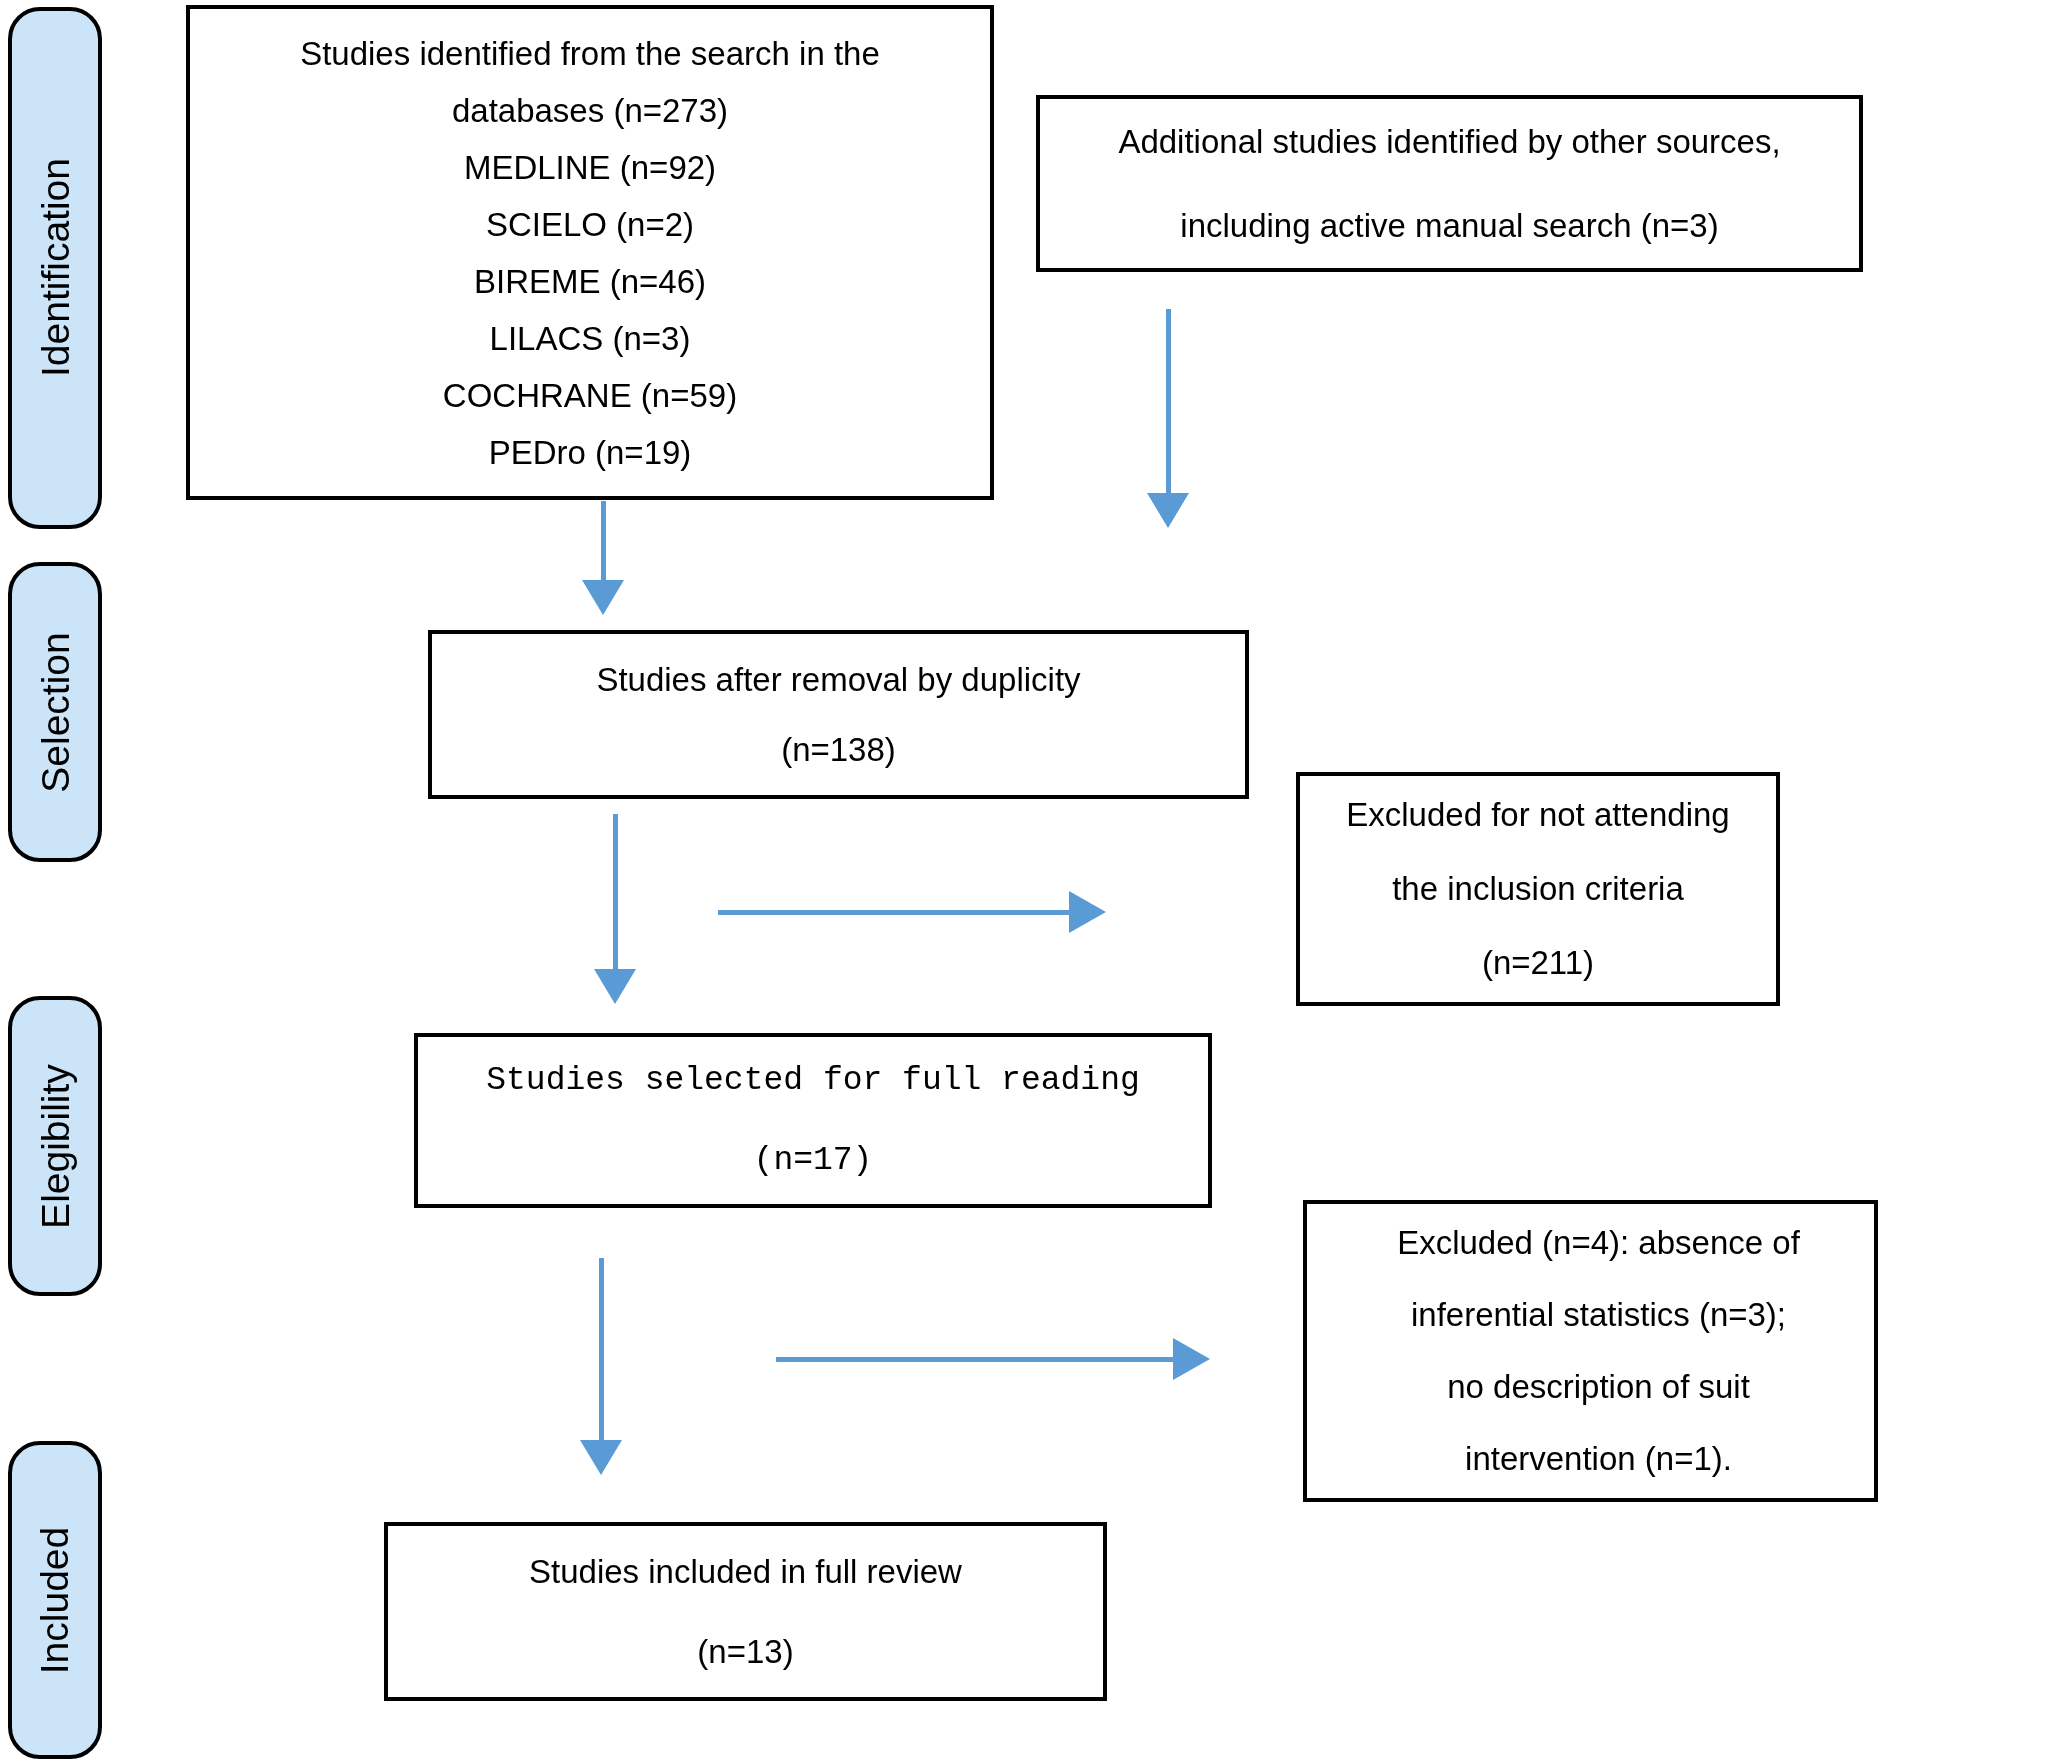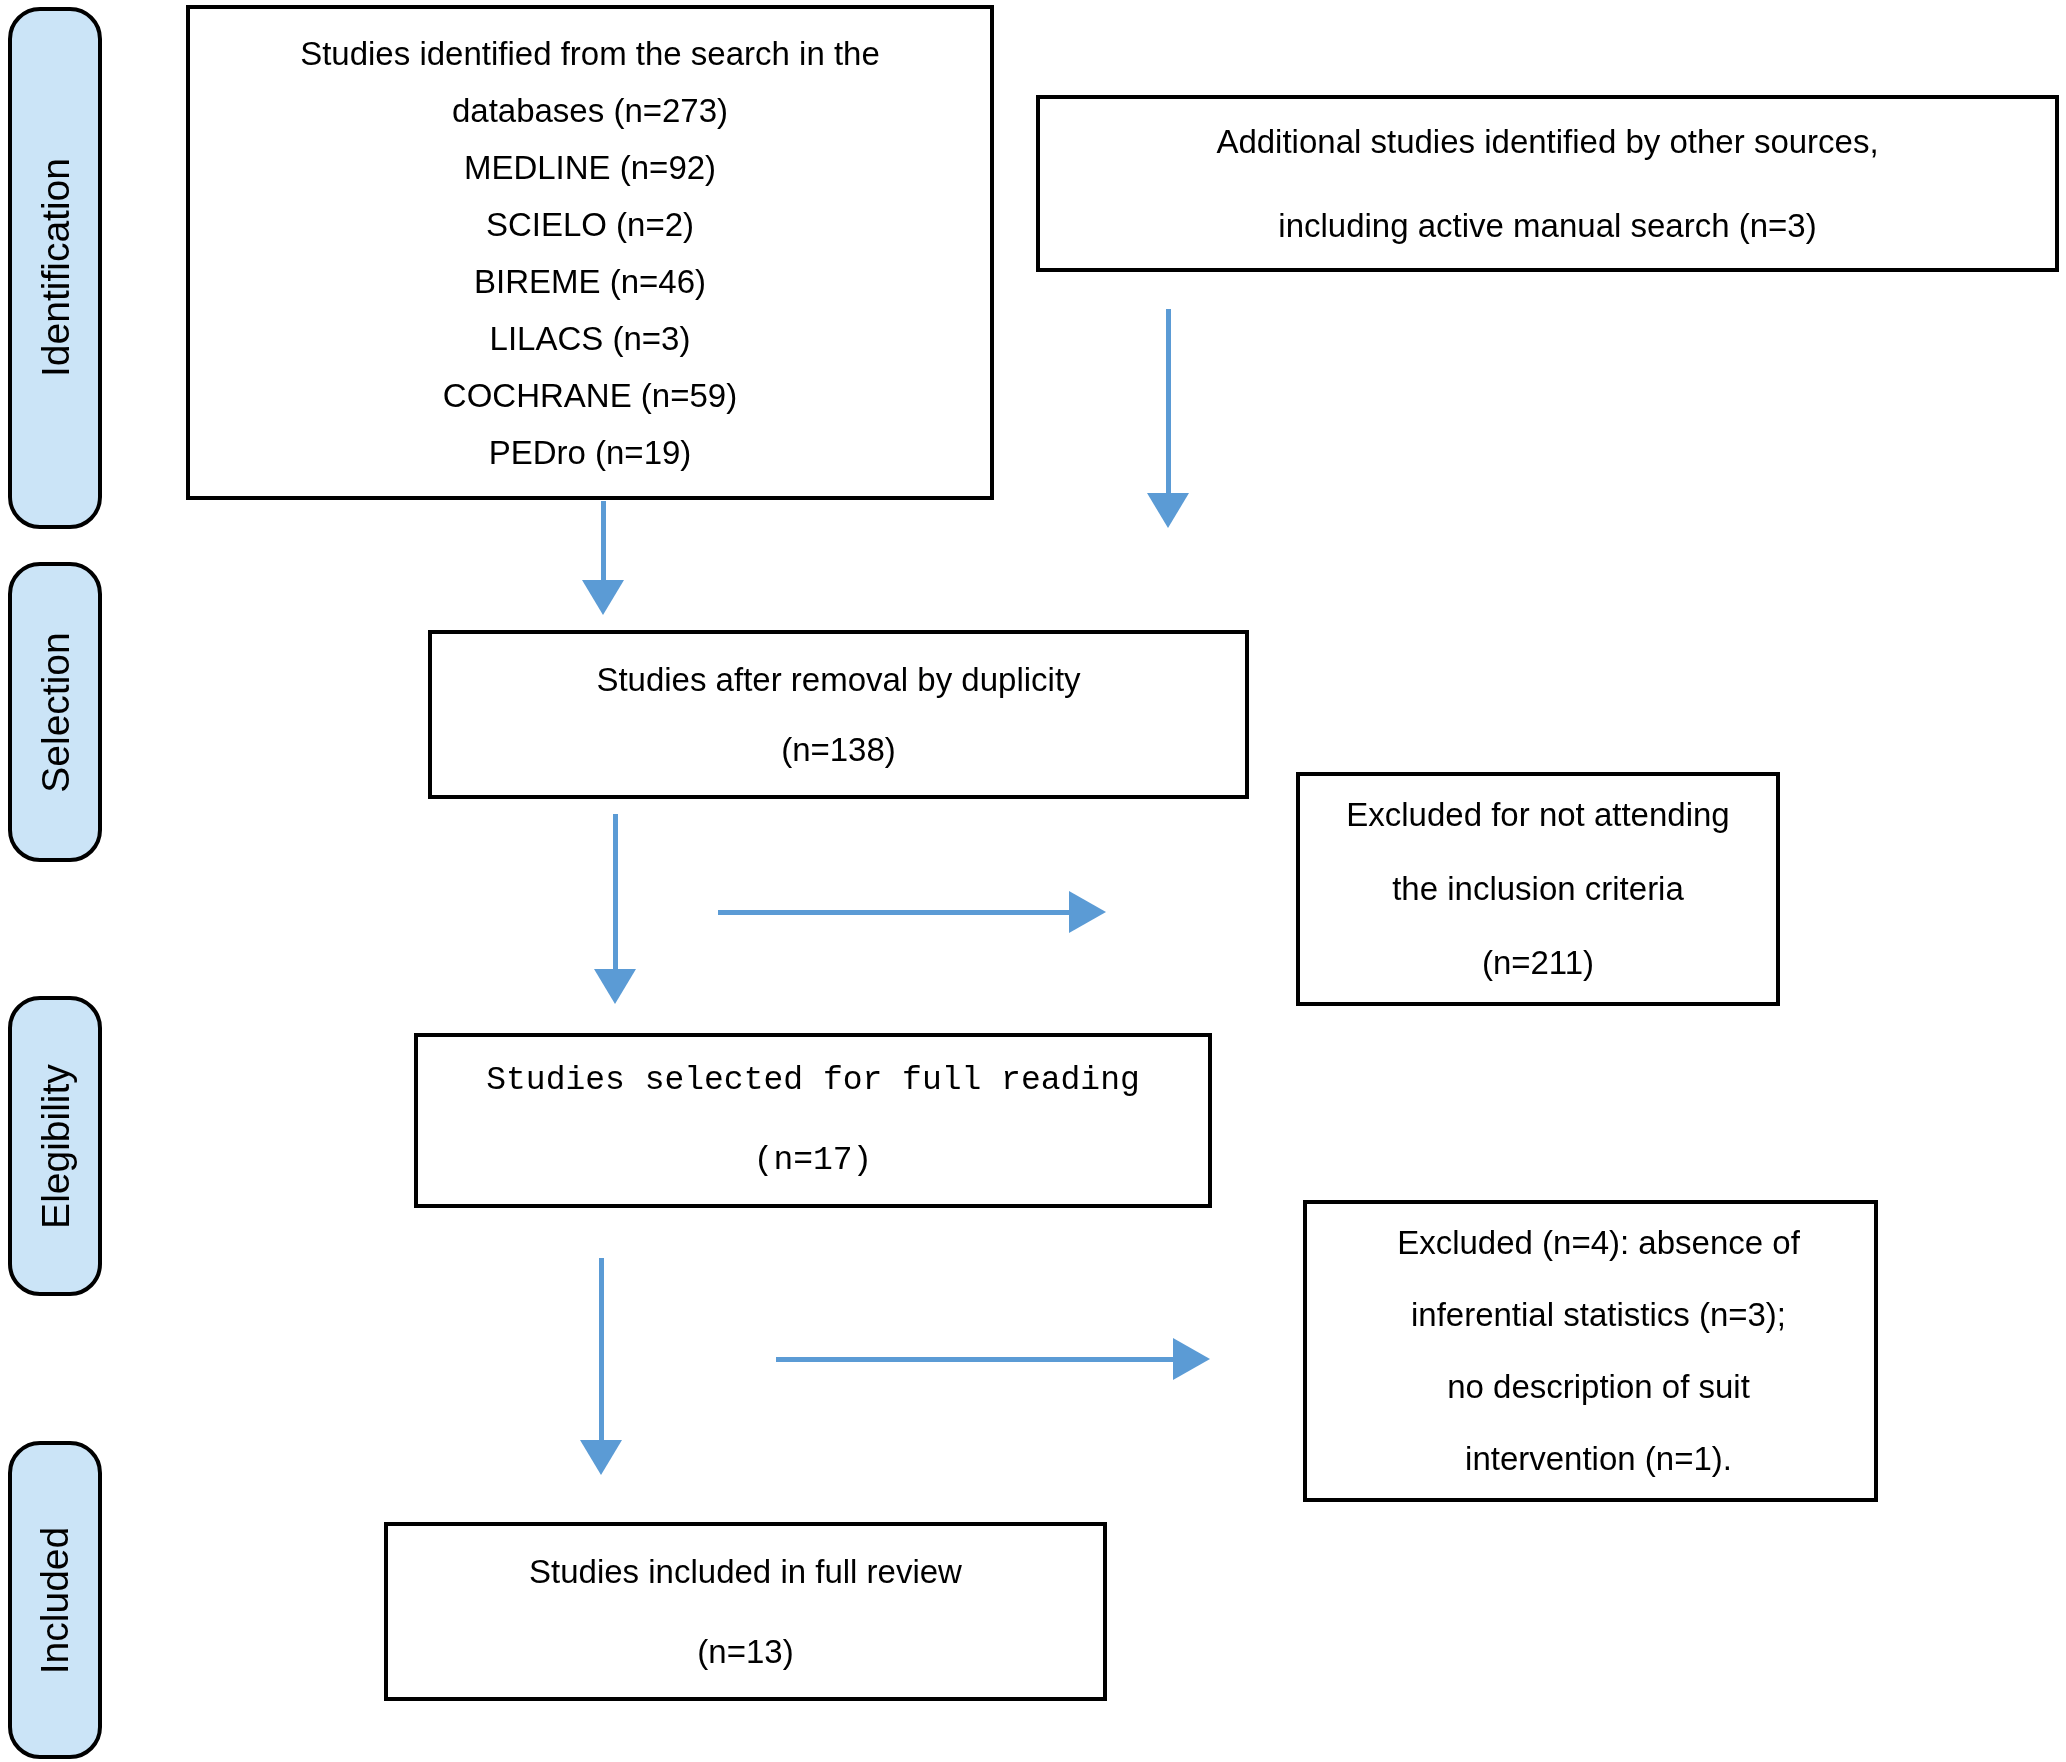--- a/index.html
+++ b/index.html
@@ -78,21 +78,21 @@
     <div class="line">Studies identified from the search in the</div>
     <div class="line">databases (n=273)</div>
     <div class="line">MEDLINE (n=92)</div>
     <div class="line">SCIELO (n=2)</div>
     <div class="line">BIREME (n=46)</div>
     <div class="line">LILACS (n=3)</div>
     <div class="line">COCHRANE (n=59)</div>
     <div class="line">PEDro (n=19)</div>
   </div>
 
-  <div class="box lh125" style="left:1036px;top:95px;width:1023px;height:177px;">
+  <div class="box lh125" style="left:1036px;top:95px;width:827px;height:177px;">
     <div class="line">Additional studies identified by other sources,</div>
     <div class="line">including active manual search (n=3)</div>
   </div>
 
   <div class="box lh105" style="left:428px;top:630px;width:821px;height:169px;">
     <div class="line">Studies after removal by duplicity</div>
     <div class="line">(n=138)</div>
   </div>
 
   <div class="box lh110" style="left:1296px;top:772px;width:484px;height:234px;">

